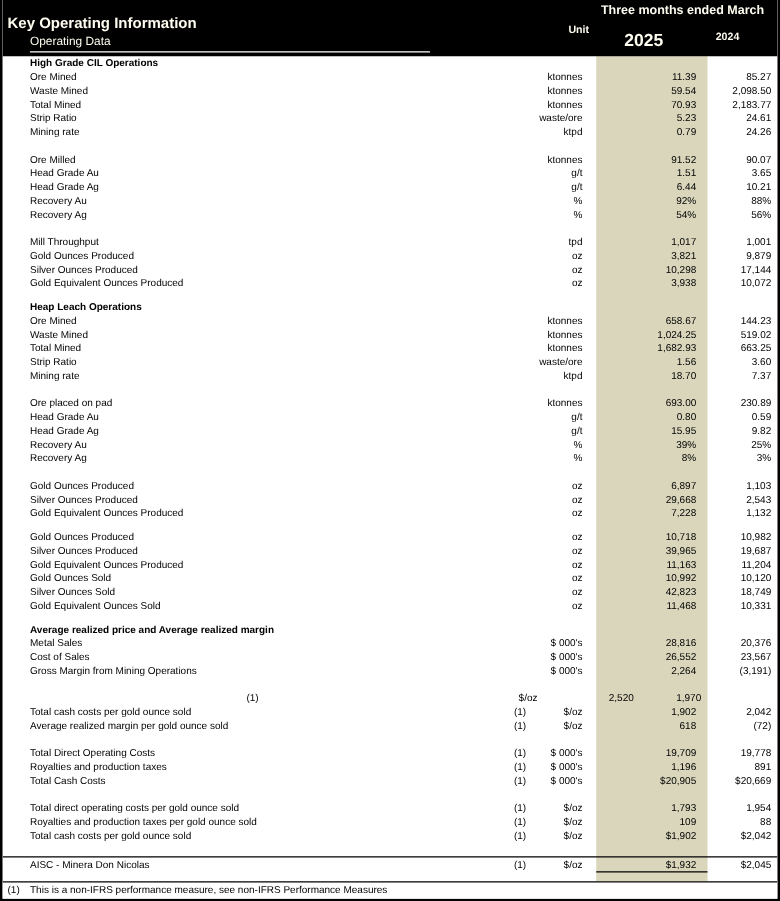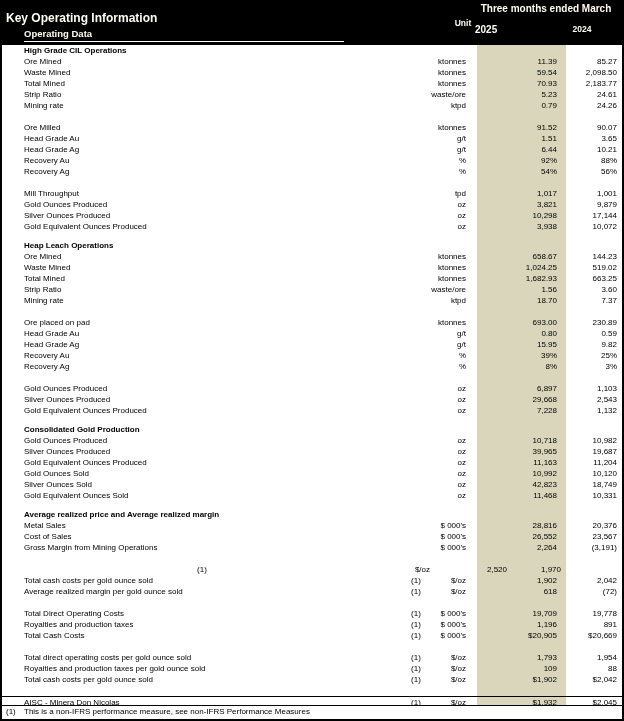--- a/index.html
+++ b/index.html
@@ -8,23 +8,23 @@
     background:#fff;
     border-left:2px solid #000;border-right:2px solid #000;border-bottom:2px solid #000;
     font-family:"Liberation Sans", sans-serif;color:#000;overflow:hidden;
   }
   
   .topbar{position:relative;height:45px;background:#000;z-index:2;}
   .topbar .t{position:absolute;color:#fffdf0;white-space:nowrap;}
   .period{top:3px;left:466px;width:156px;text-align:center;font-size:10px;font-weight:bold;}
   .title{top:11px;left:4px;font-size:12px;font-weight:bold;}
   .unit-h{top:18px;left:436px;width:50px;text-align:center;font-size:8.5px;font-weight:bold;}
-  .y25h{top:24px;left:473px;width:80px;font-size:10px;font-weight:bold;}
+  .y25h{top:24px;left:473px;width:80px;text-align:center;font-size:14px;font-weight:bold;}
   .y24h{top:24px;left:546px;width:68px;text-align:center;font-size:8.5px;font-weight:bold;}
-  .subtitle{top:28px;left:22px;width:320px;font-size:9.5px;font-weight:bold;
+  .subtitle{top:28px;left:22px;width:320px;font-size:9.5px;font-weight:normal;
             border-bottom:1px solid #fff;padding-bottom:2px;}
   
   .stripe{position:absolute;left:475px;top:45px;width:89px;height:661px;background:#d9d6bc;z-index:0;}
   
   .tbl{position:relative;z-index:1;height:661px;overflow:hidden;}
   .row{display:grid;grid-template-columns:400px 28px 36px 11px 89px 56px;height:11px;line-height:11px;}
   .row.blank{height:11px;}
   .gap{height:8px;}
   .c{font-size:8px;white-space:nowrap;}
   .label{padding-left:22px;overflow:visible;}
@@ -279,23 +279,20 @@
       </div>
       <div class="row">
         <div class="c label">Gold Equivalent Ounces Produced</div>
         <div class="c fn"></div>
         <div class="c unit">oz</div>
         <div class="c sp"></div>
         <div class="c v25">7,228</div>
         <div class="c v24">1,132</div>
       </div>
       <div class="gap"></div>
-      <div class="row section-row">
-        <div class="c label">Consolidated Gold Production</div>
-      </div>
       <div class="row">
         <div class="c label">Gold Ounces Produced</div>
         <div class="c fn"></div>
         <div class="c unit">oz</div>
         <div class="c sp"></div>
         <div class="c v25">10,718</div>
         <div class="c v24">10,982</div>
       </div>
       <div class="row">
         <div class="c label">Silver Ounces Produced</div>

